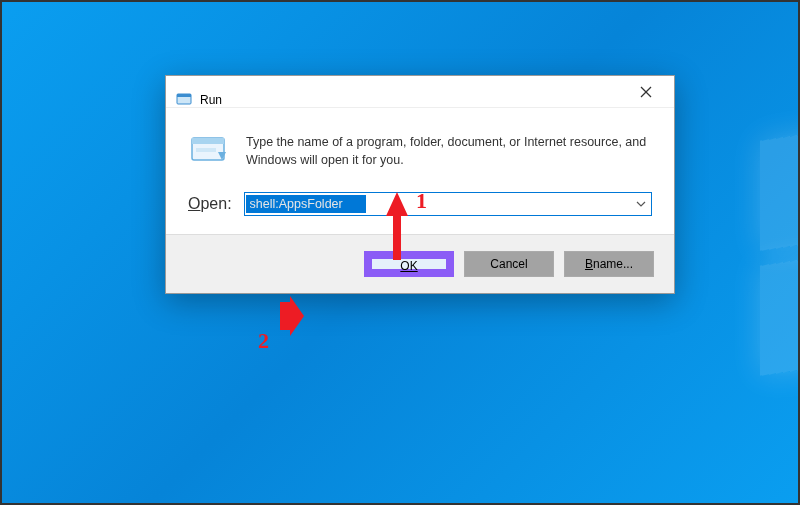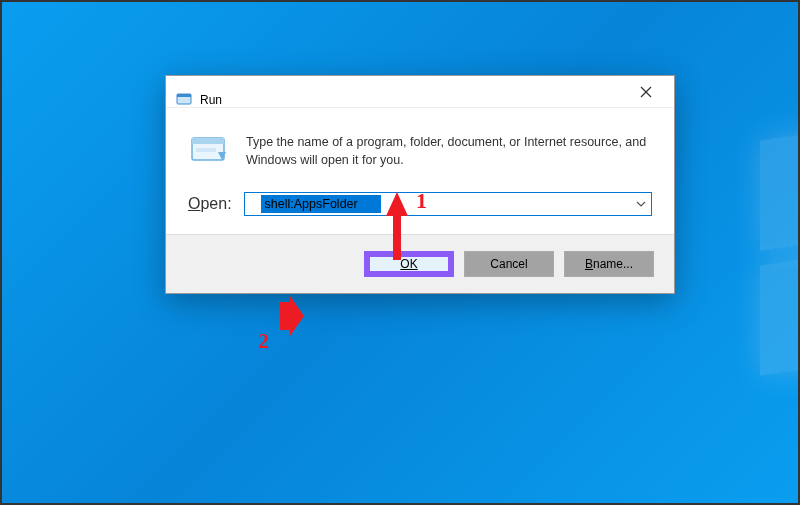--- a/index.html
+++ b/index.html
@@ -113,23 +113,23 @@
       background: #fff;
     }
     .combo input {
       flex: 1;
       border: none;
       outline: none;
       padding: 2px 4px;
       font-size: 12.5px;
       font-family: inherit;
       background: #0078d7;
-      color: #000000;
+      color: #e5e5e5;
       height: 18px;
-      margin: 16px;
+      margin: 1px;
     }
     .combo input::selection { background: #0078d7; color: #fff; }
     .combo .chev {
       width: 20px;
       display: flex;
       align-items: center;
       justify-content: center;
       color: #555;
       font-size: 10px;
       cursor: pointer;
@@ -146,21 +146,21 @@
       min-width: 90px;
       height: 26px;
       border: 1px solid #aaa;
       background: #a3a3a3;
       font-size: 12px;
       font-family: inherit;
       cursor: pointer;
       padding: 0 12px;
     }
     .btn.primary {
-      border: 6px solid #8b5cf6;
+      border: 8px solid #8b5cf6;
       background: #e5f1fb;
       text-decoration: underline;
     }
     .btn .ul { text-decoration: underline; }
     .annot {
       position: absolute;
       color: #ed1c24;
       font-family: "Times New Roman", serif;
       font-weight: bold;
       font-size: 22px;

